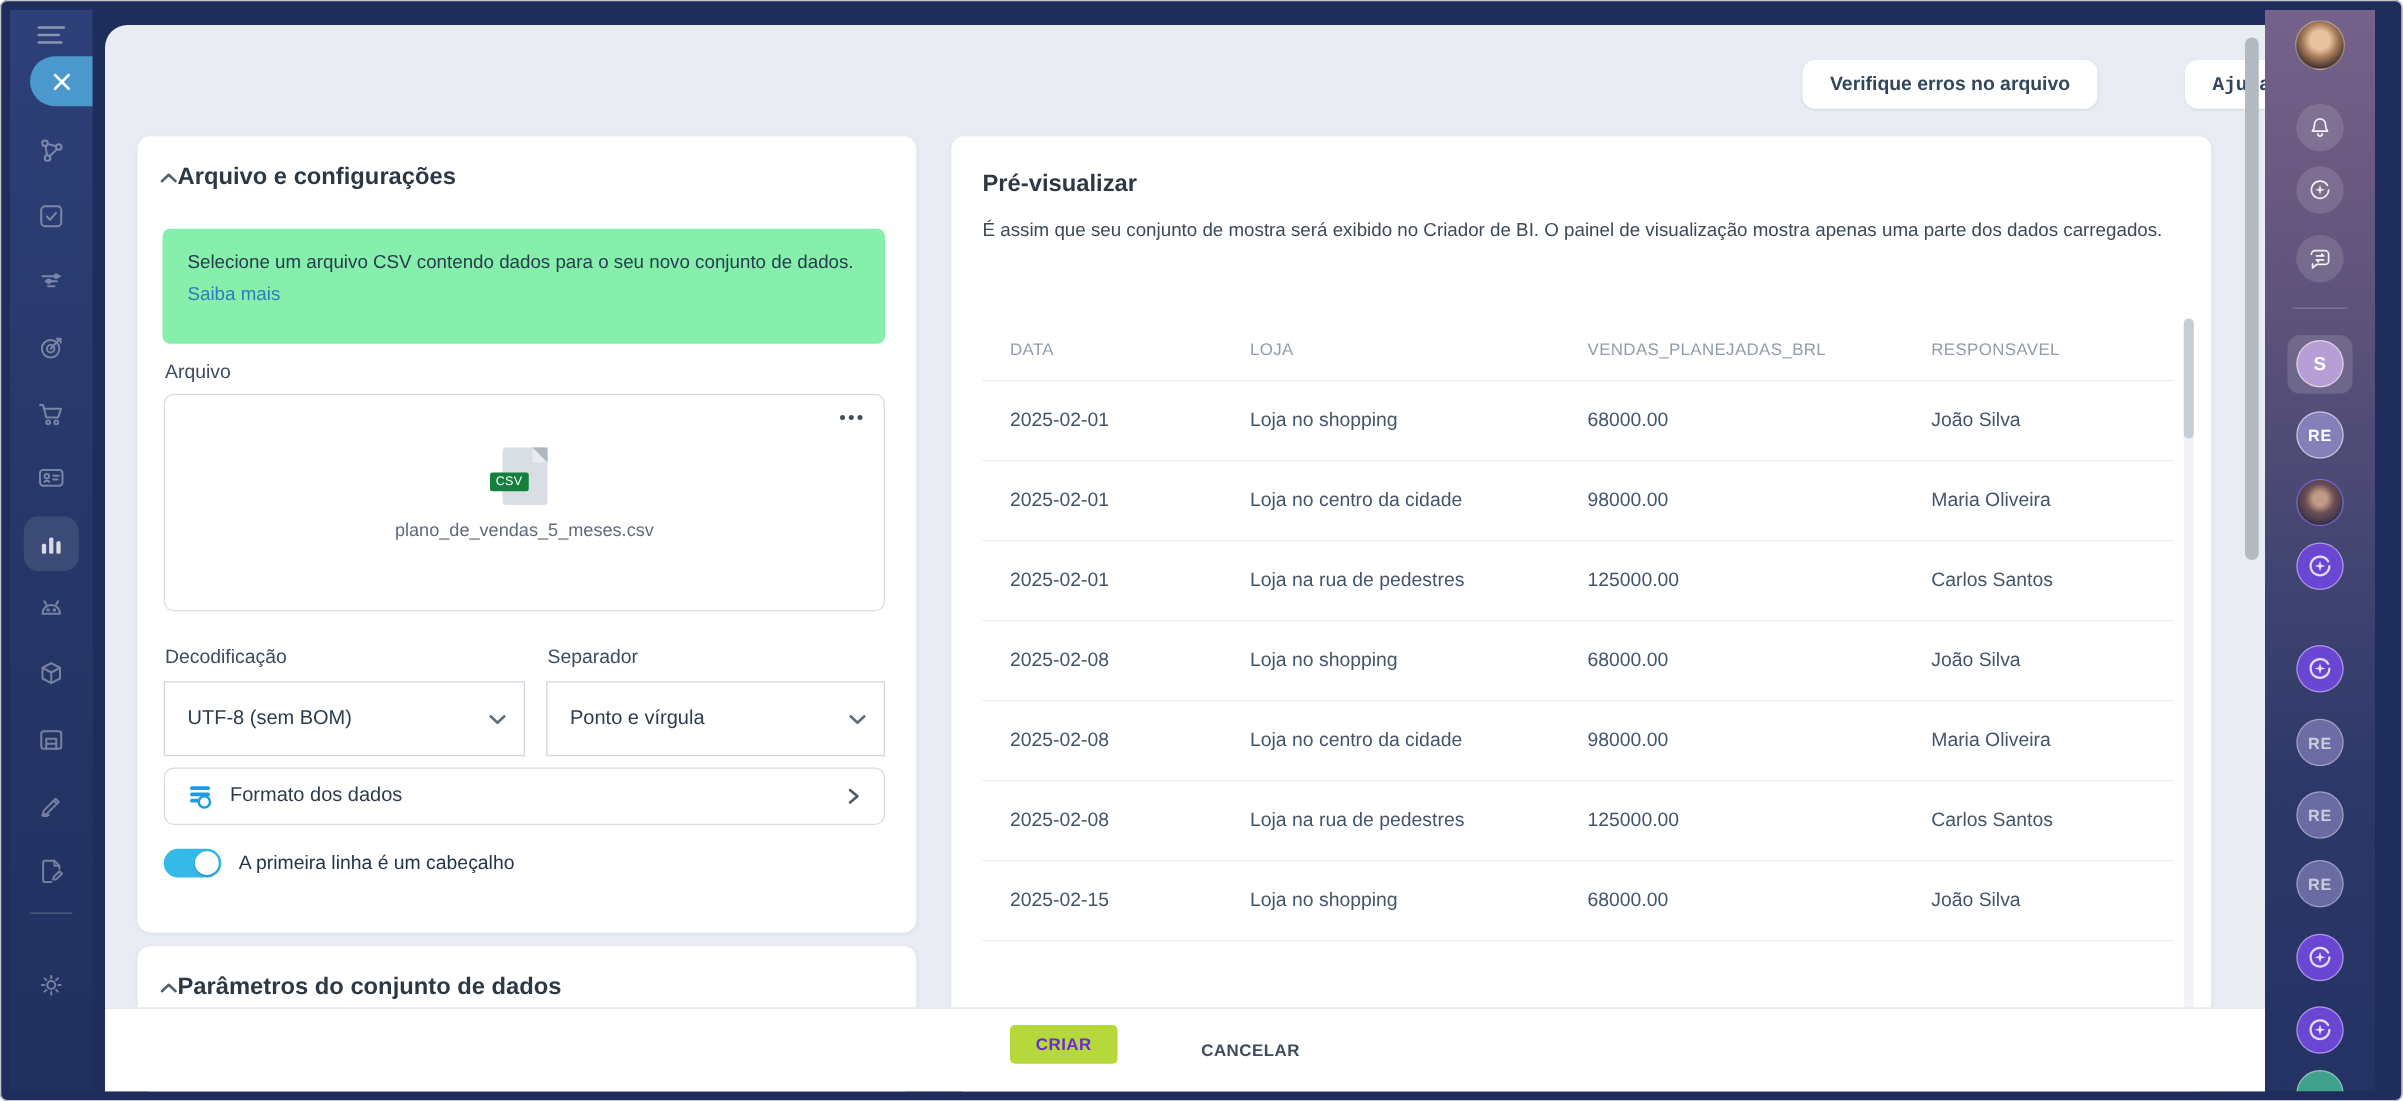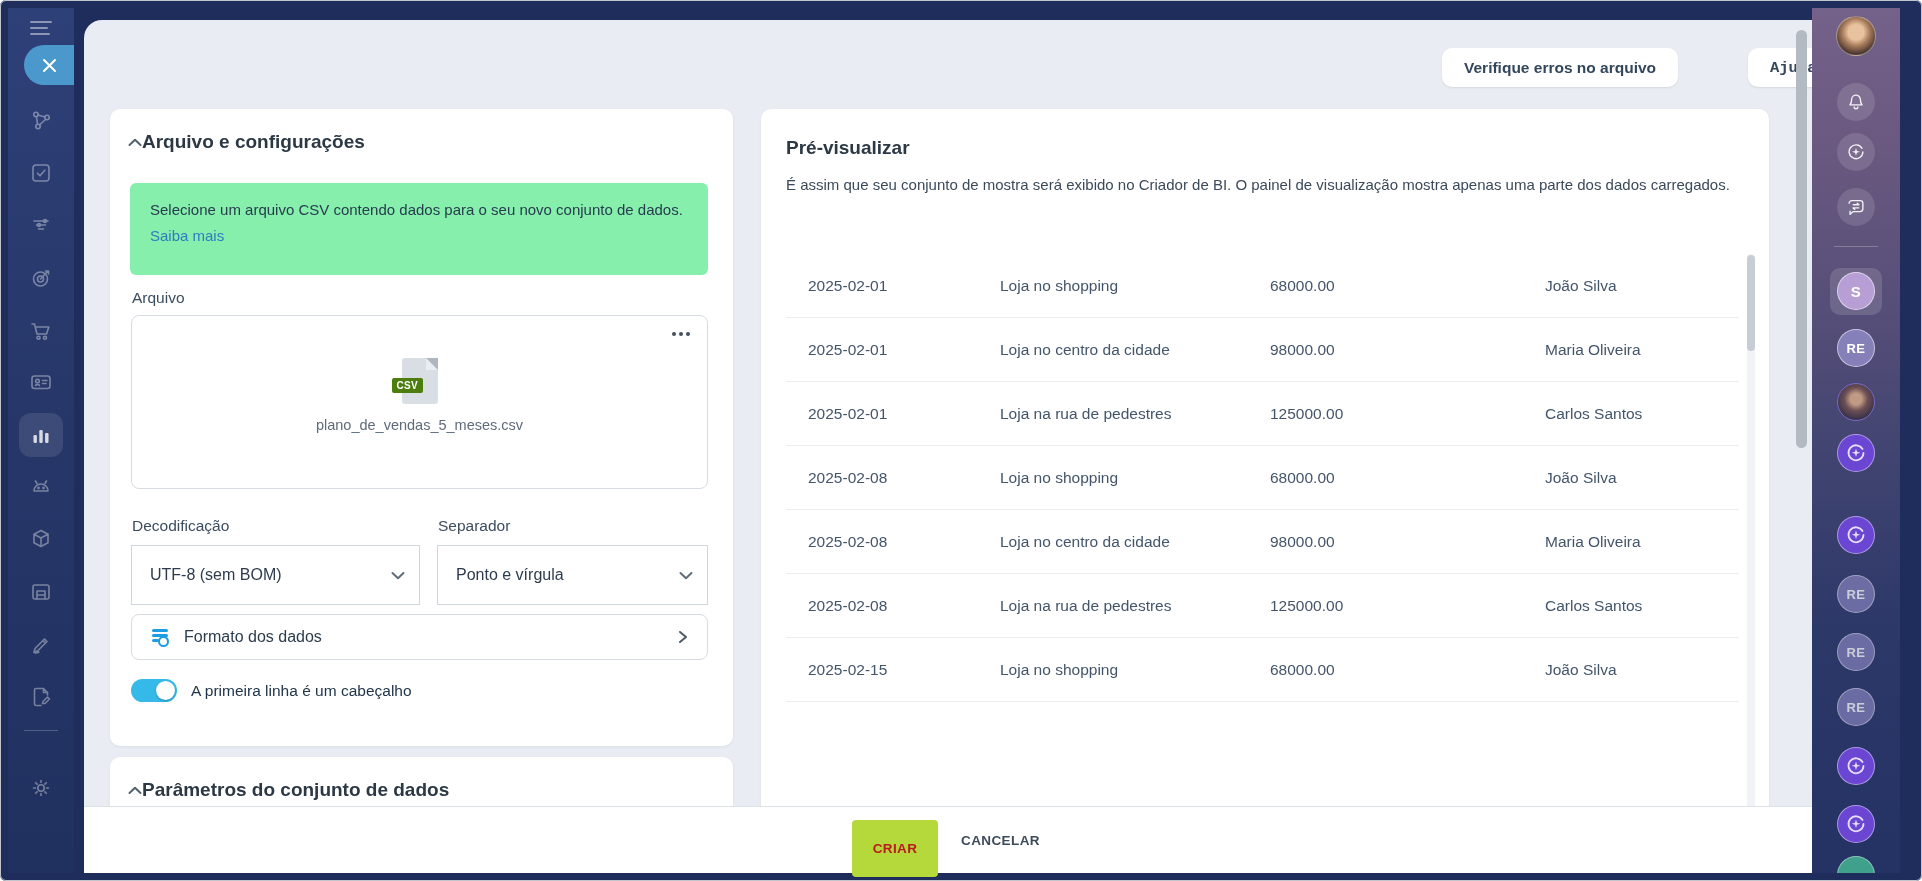--- a/index.html
+++ b/index.html
@@ -50,22 +50,22 @@
   .field-label { position:absolute; font-size:15.5px; color:#3c4c60; }
   .file-box { position:absolute; left:21px; top:206px; width:577px; height:174px; background:#fff;
               border:1px solid #d7dce2; border-radius:8px; }
   .more-dots { position:absolute; right:12px; top:8px; width:28px; height:20px; display:flex; gap:3px;
                align-items:center; justify-content:center; cursor:pointer; }
   .more-dots i { width:4px; height:4px; border-radius:50%; background:#44505e; }
   .file-center { position:absolute; left:0; right:0; top:42px; display:flex; flex-direction:column; align-items:center; }
   .doc { position:relative; width:36px; height:46px; background:#d9dee4; border-radius:3px; }
   .doc::after { content:""; position:absolute; top:0; right:0; width:0; height:0;
                 border-left:12px solid #aeb6c0; border-top:12px solid #e9edf3; transform:rotate(180deg); }
-  .doc-badge { position:absolute; left:-10px; bottom:11px; background:#4d7c0f; color:#fff;
-               font-size:10px; font-weight:700; padding:2px 5px; border-radius:2px; letter-spacing:.3px; }
+  .doc-badge { position:absolute; left:-10px; bottom:11px; background:#15803d; color:#fff;
+               font-size:10px; font-weight:400; padding:2px 5px; border-radius:2px; letter-spacing:.3px; }
   .file-name { margin-top:13px; font-size:14.5px; color:#5f6b7a; }
 
   .select { position:absolute; top:436px; height:60px; background:#fff; border:1px solid #cfd6dd;
             border-radius:0; display:flex; align-items:center; padding:0 18px; font-size:16px;
             color:#2c3c4e; cursor:pointer; }
   .select svg { position:absolute; right:14px; width:14px; height:9px; stroke:#5f6c7a; stroke-width:2;
                 fill:none; stroke-linecap:round; stroke-linejoin:round; }
   .sel-enc { left:21px;  width:289px; }
   .sel-sep { left:327px; width:271px; }
 
@@ -94,23 +94,23 @@
   .tbl { position:absolute; left:25px; top:145px; right:30px; }
   .tbl-row { display:grid; grid-template-columns:192px 270px 275px 1fr; padding-left:22px; align-items:center; }
   .tbl-head { height:51px; color:#919ca9; font-size:13.5px; letter-spacing:.3px; border-bottom:1px solid #e8ecef; }
   .tbl-body .tbl-row { height:64px; font-size:15.5px; color:#43556a; border-bottom:1px solid #eaeef1; }
   .tbl-scroll-track { position:absolute; right:14px; top:145px; bottom:14px; width:8px; background:#f1f3f6; border-radius:4px; }
   .tbl-scroll-thumb { position:absolute; right:14px; top:146px; width:8px; height:96px; background:#c7cdd4; border-radius:4px; }
 
   
   .footer { position:absolute; left:0; right:0; bottom:0; height:67px; background:#fff;
             border-top:1px solid #dde2e7; z-index:5; }
-  .btn-create { position:absolute; left:768px; top:13px; width:86px; height:57px; background:#b5d93a;
+  .btn-create { position:absolute; left:724px; top:13px; width:86px; height:31px; background:#b5d93a;
                 border:none; border-radius:4px; font-family:inherit; font-size:13.5px; font-weight:700;
-                color:#b91c1c; letter-spacing:.4px; cursor:pointer; }
+                color:#6d28d9; letter-spacing:.4px; cursor:pointer; }
   .btn-cancel { position:absolute; left:877px; top:13px; height:41px; line-height:41px; font-size:13.5px;
                 font-weight:700; color:#3d4c5c; letter-spacing:.4px; cursor:pointer; }
 
   .page-scroll-thumb { position:absolute; right:5px; top:10px; width:11px; height:418px;
                        background:#b3bac1; border-radius:6px; }
 
   
   .right-rail { position:absolute; left:1812px; top:8px; width:88px; height:865px; overflow:hidden;
     background:linear-gradient(180deg,#74628a 0%,#6d5a82 13%,#595079 32%,#414471 52%,#2c3868 72%,#243264 100%); }
   .rr-item { position:absolute; left:25px; width:38px; height:38px; border-radius:50%;
@@ -310,20 +310,26 @@
             <path d="M1.5 7 L7 1.8 L12.5 7"></path>
           </svg>
         <span class="sec-title">Parâmetros do conjunto de dados</span>
       </div>
     </section>
 
     <section class="card card-prev">
       <h2 class="prev-title">Pré-visualizar</h2>
       <p class="prev-desc">É assim que seu conjunto de mostra será exibido no Criador de BI. O painel de visualização mostra apenas uma parte dos dados carregados.</p>
       <div class="tbl">
+        <div class="tbl-row tbl-head">
+          <span>DATA</span>
+          <span>LOJA</span>
+          <span>VENDAS_PLANEJADAS_BRL</span>
+          <span>RESPONSAVEL</span>
+        </div>
         <div class="tbl-body">
             <div class="tbl-row">
             <span>2025-02-01</span>
             <span>Loja no shopping</span>
             <span>68000.00</span>
             <span>João Silva</span>
           </div>
             <div class="tbl-row">
             <span>2025-02-01</span>
             <span>Loja no centro da cidade</span>

